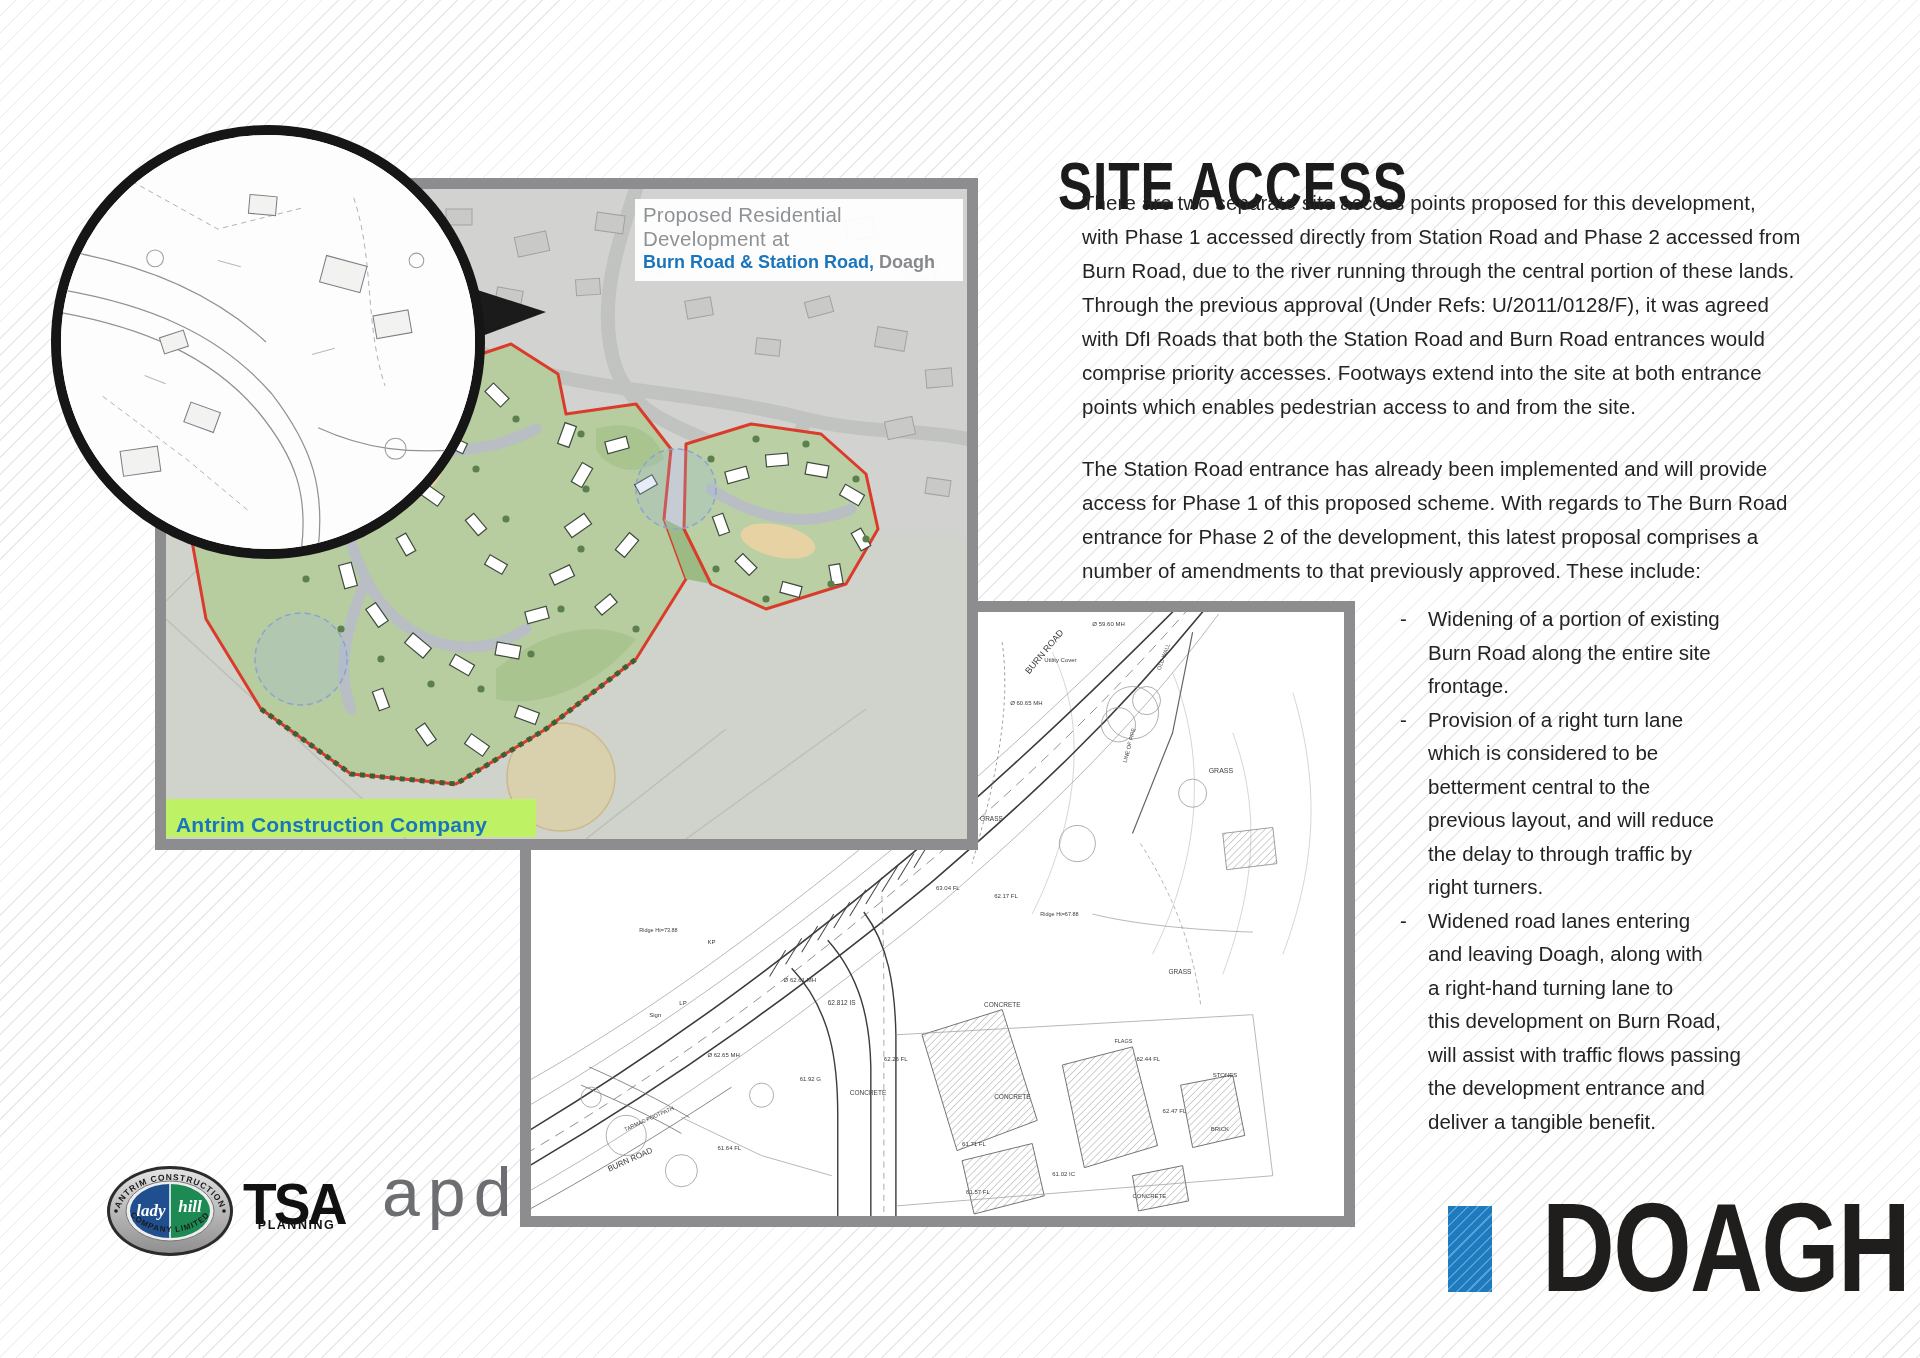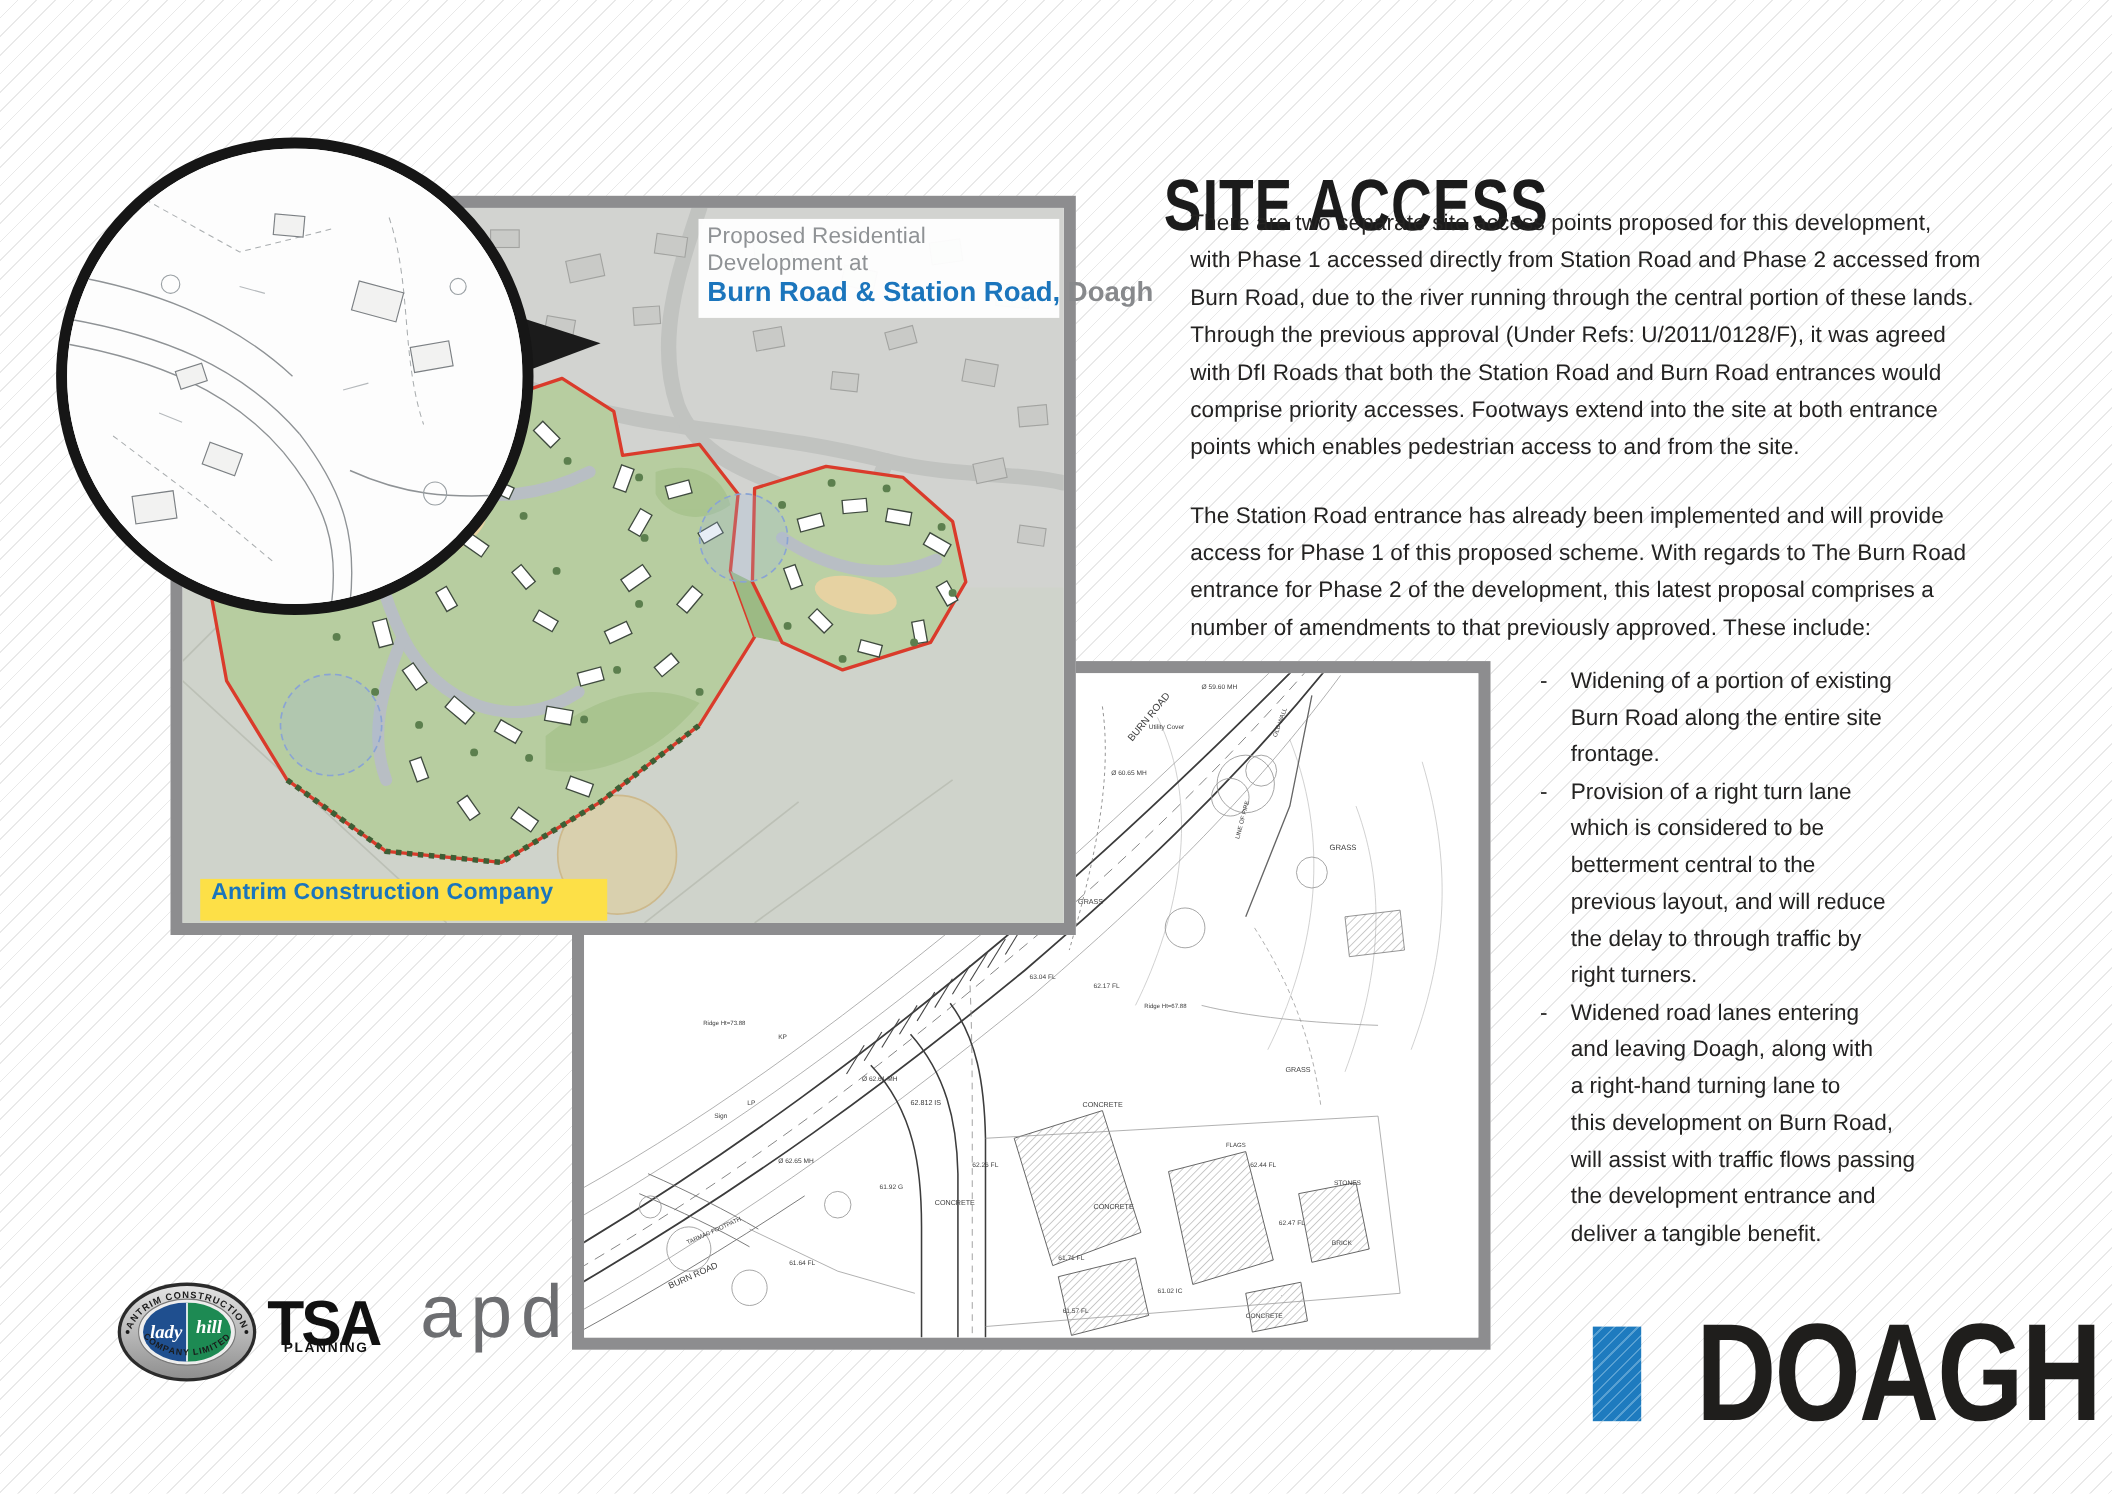--- a/index.html
+++ b/index.html
@@ -28,25 +28,25 @@
   #bullet-list{position:absolute;left:1388px;top:602px;width:505px;margin:0;padding:0;list-style:none;
         font-size:20.5px;line-height:33.5px;color:#242322;}
   #bullet-list li{position:relative;padding-left:40px;margin:0;}
   #bullet-list .dash{position:absolute;left:12px;top:0;}
   #bullet-list .btxt{white-space:pre-line;display:block;}
 
   
   #plan-title{position:absolute;right:4px;top:10px;width:328px;z-index:2;background:rgba(255,255,255,.95);
               padding:4px 18px 8px 8px;box-sizing:border-box;}
   #plan-title .t1{color:#8f9295;font-size:20.5px;letter-spacing:.2px;}
-  #plan-title .t2{font-size:25px;font-weight:bold;margin-top:1px;white-space:nowrap;}
+  #plan-title .t2{font-size:18px;font-weight:bold;margin-top:1px;white-space:nowrap;}
   #plan-title .blue{color:#1b75bc;}
   #plan-title .gray{color:#87898c;}
-  #plan-credit{position:absolute;left:16px;bottom:2px;width:370px;height:38px;background:#fde047;z-index:2;
-               display:flex;align-items:flex-start;}
+  #plan-credit{position:absolute;left:0;bottom:2px;width:370px;height:38px;background:#bef264;z-index:2;
+               display:flex;align-items:flex-end;}
   #plan-credit span{color:#1b75bc;font-weight:bold;font-size:21px;padding-left:10px;letter-spacing:.2px;}
 
   
   #antrim-logo{position:absolute;left:104px;top:1164px;z-index:4;}
   #tsa-logo{position:absolute;left:243px;top:1178px;z-index:4;color:#111;}
   #tsa-logo .tsa-main{font-size:58px;font-weight:900;letter-spacing:-3px;line-height:.9;transform:scaleX(.95);transform-origin:left top;display:block;}
   #tsa-logo .tsa-sub{display:block;text-align:center;font-size:12.5px;font-weight:bold;letter-spacing:1.5px;margin-top:-12px;}
   #apd-logo{position:absolute;left:382px;top:1158px;z-index:4;font-size:68px;color:#6d6e71;
             letter-spacing:8px;line-height:1;}
   #doagh-logo{position:absolute;left:1448px;top:1196px;z-index:4;display:flex;align-items:flex-start;}

